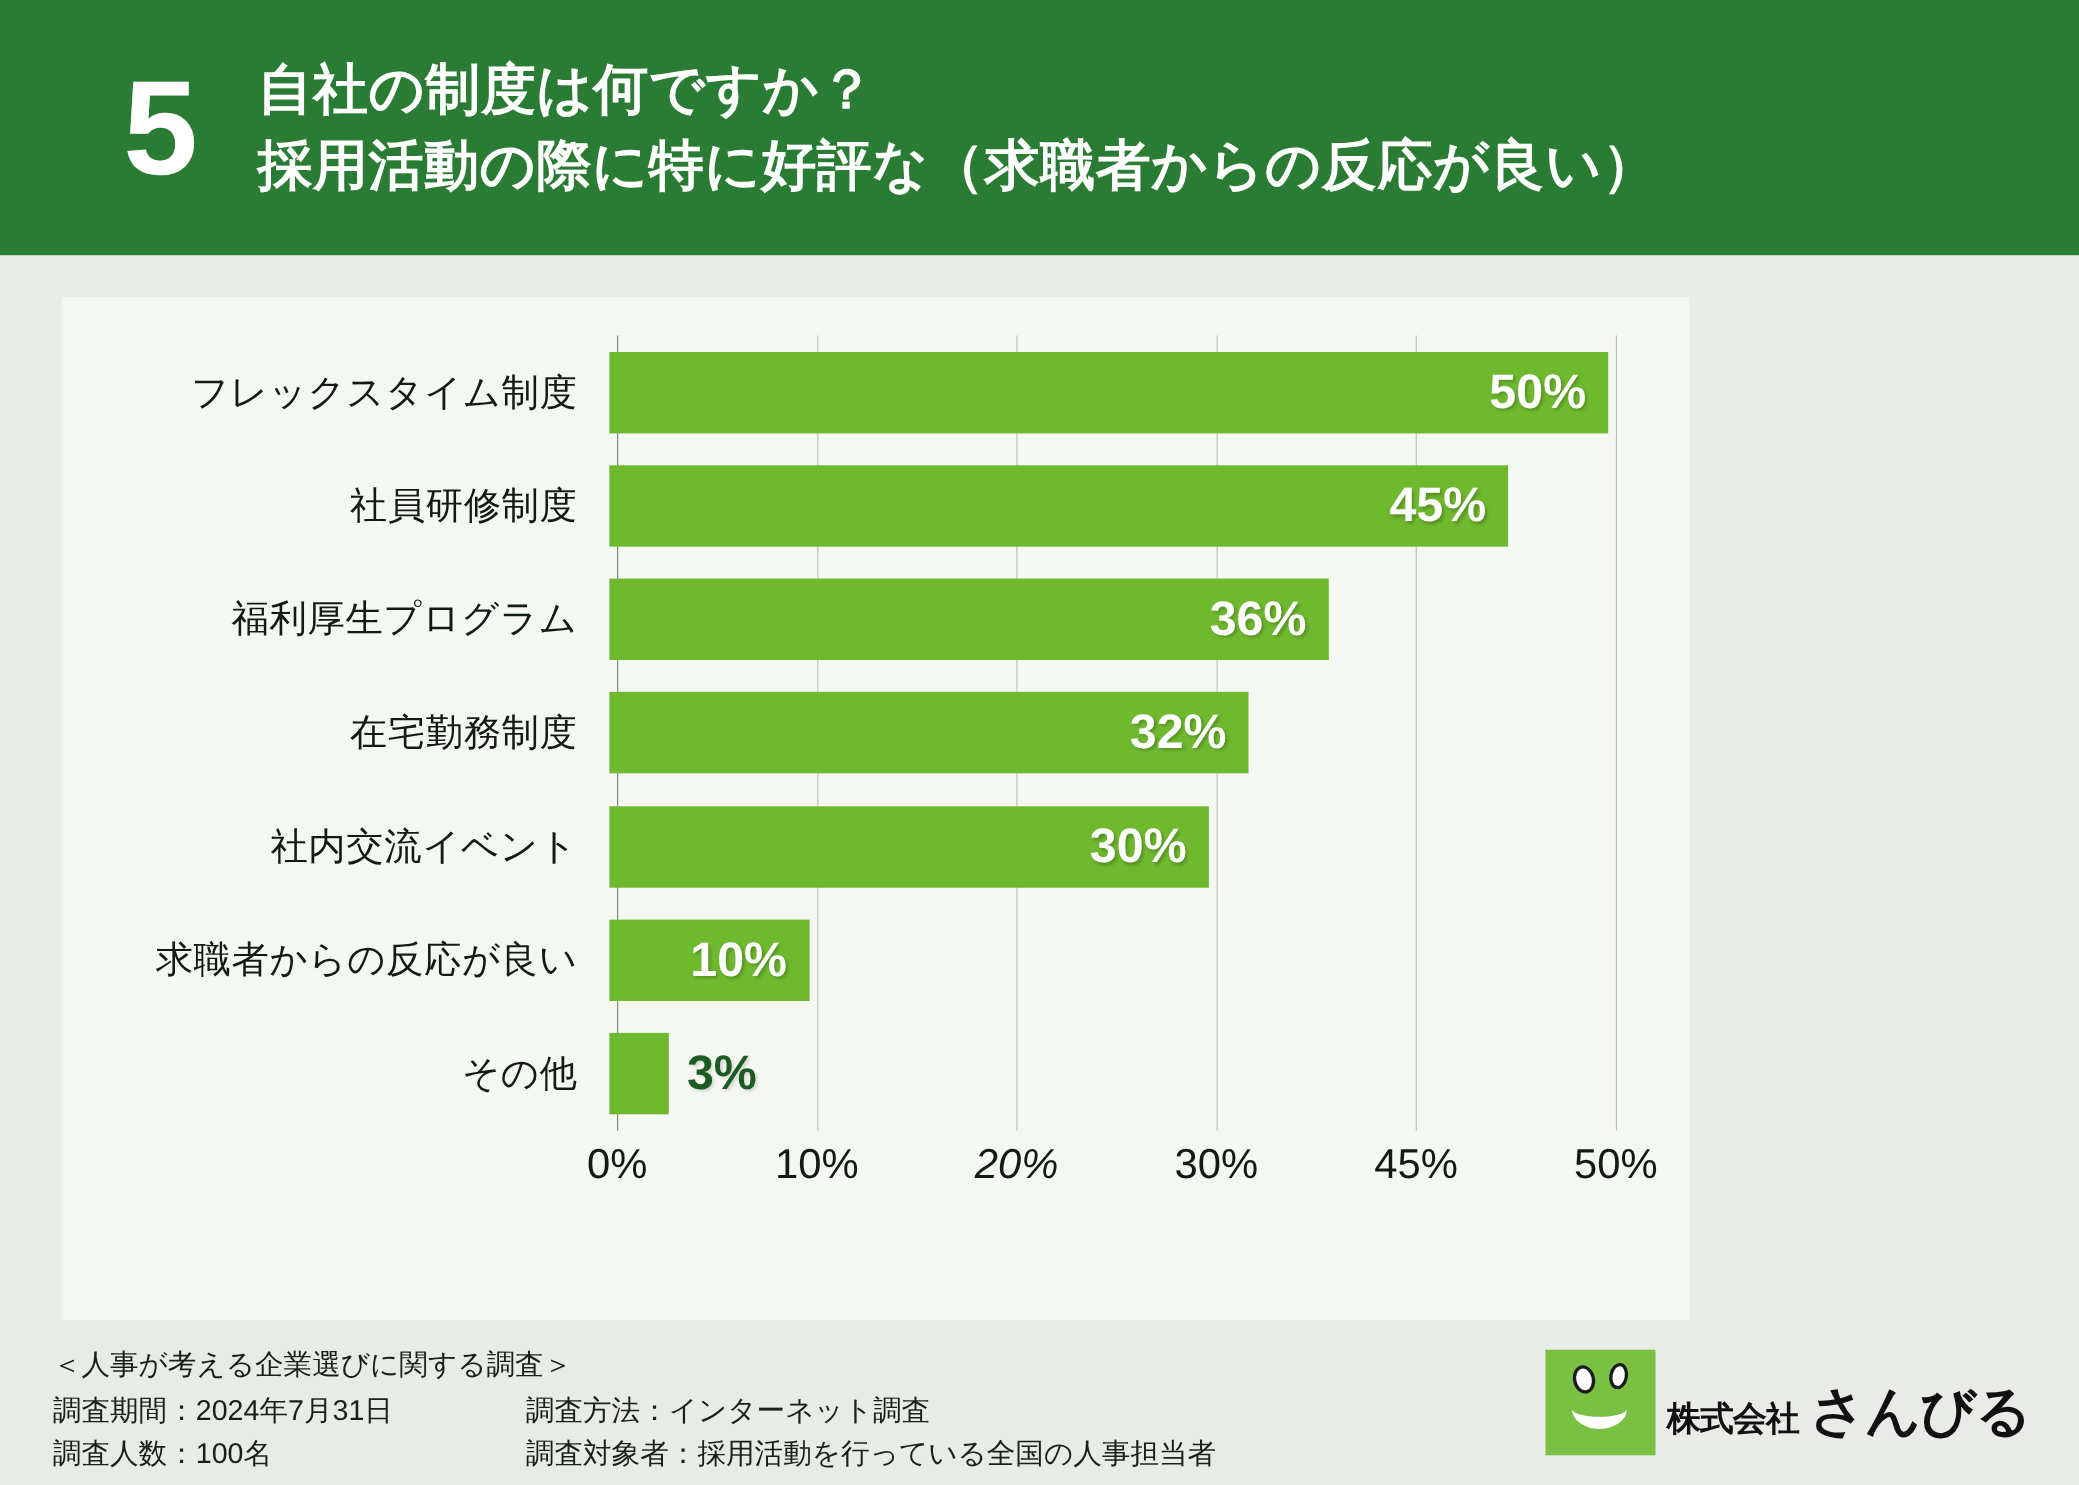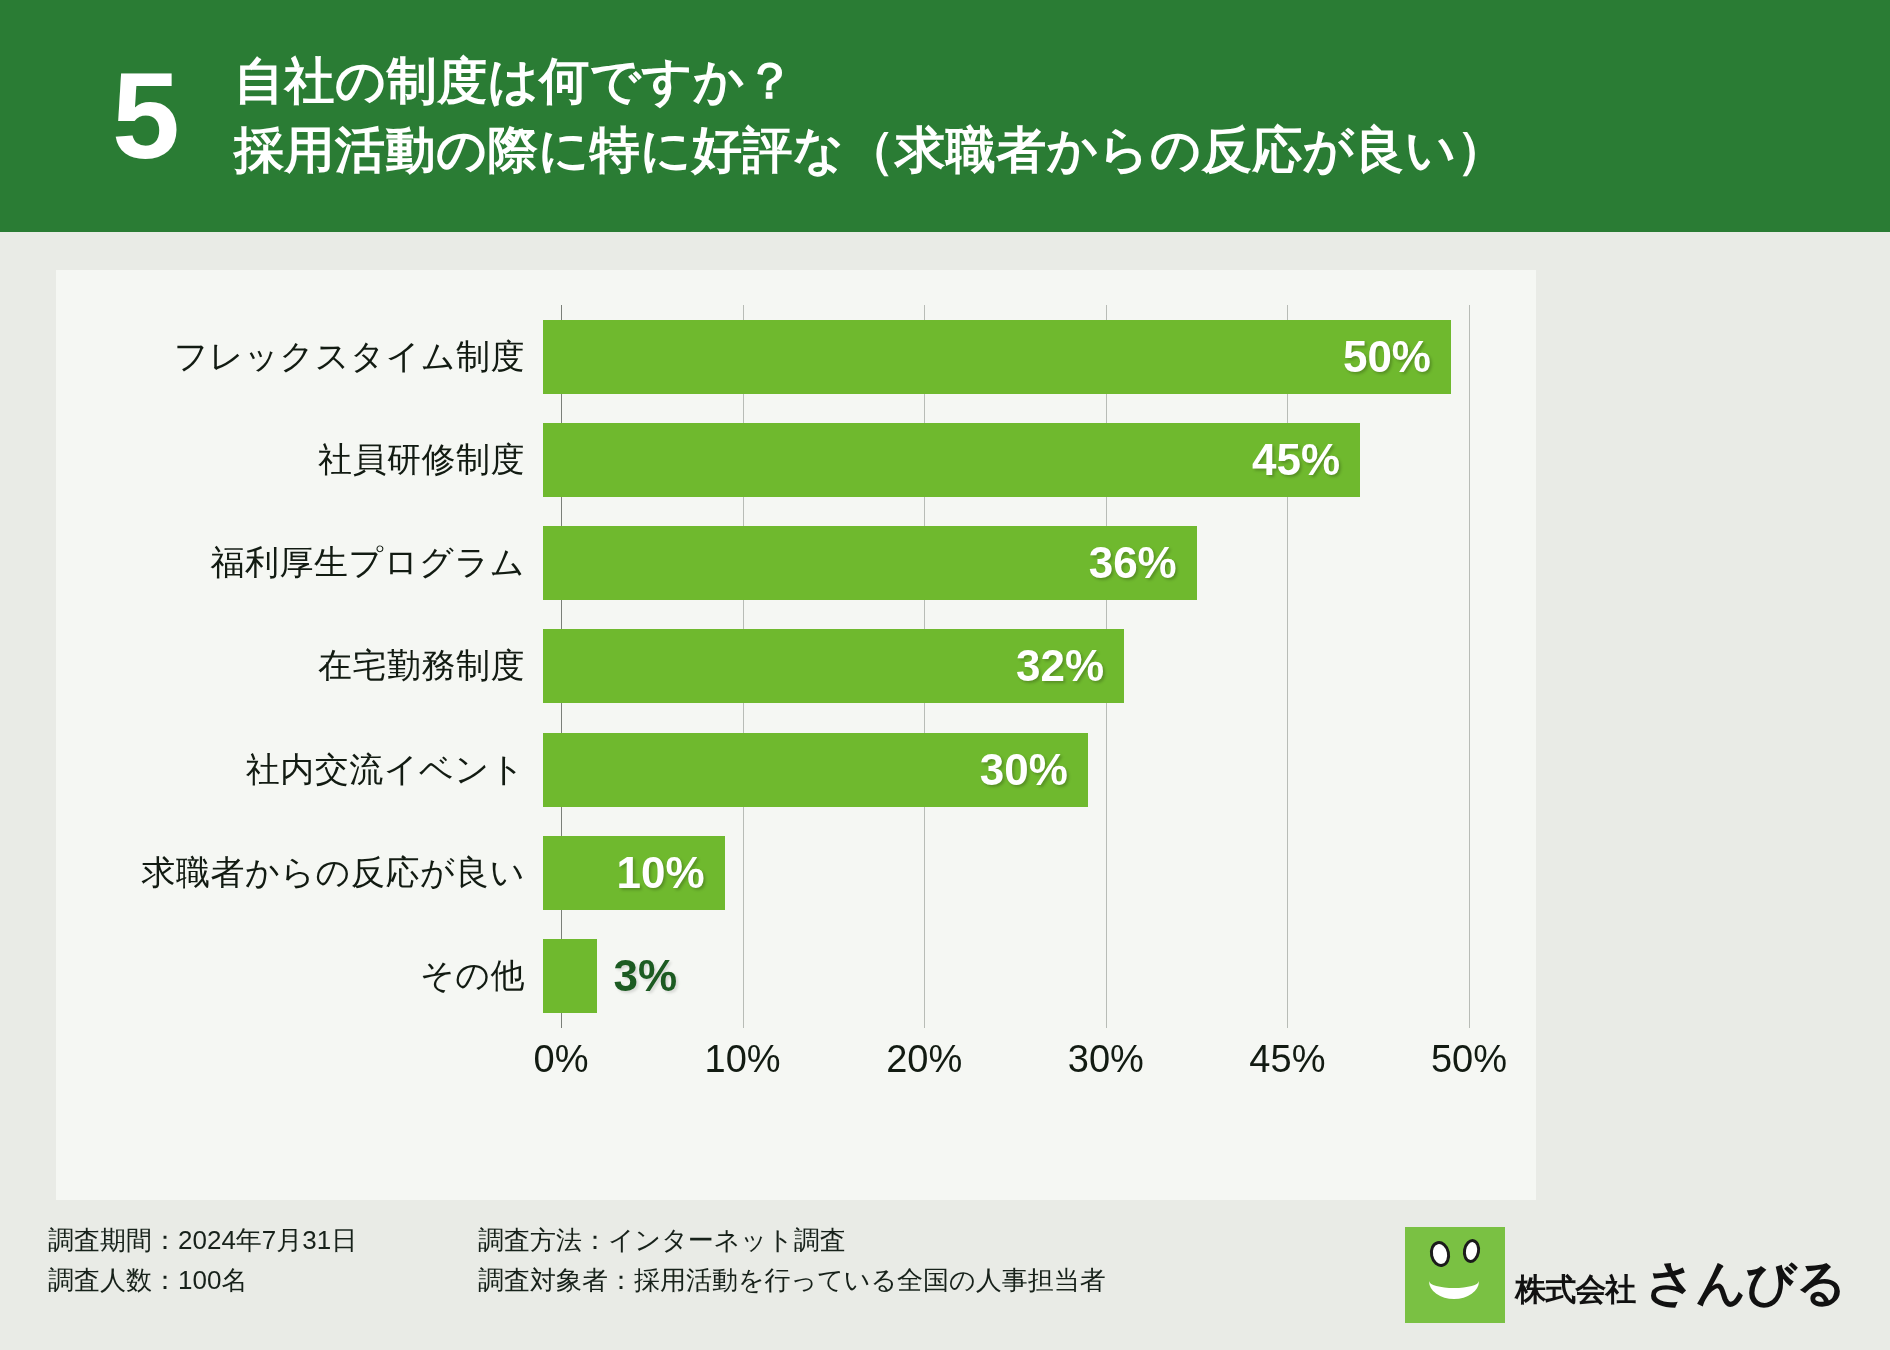--- a/index.html
+++ b/index.html
@@ -88,20 +88,21 @@
     left: 0;
     top: 35px;
     width: 1480px;
     height: 723px;
   }
   .row {
     position: relative;
     height: 103.28px;
     display: flex;
     align-items: center;
+    gap: 11px;
   }
   .cat-label {
     width: 487px;
     flex: 0 0 487px;
     text-align: right;
     padding-right: 18px;
     font-size: 34px;
     color: #121b12;
     letter-spacing: 0.5px;
     white-space: nowrap;
@@ -304,31 +305,34 @@
               <div class="bar" style="width: 54.48px; background: rgb(111, 185, 46);">
                 <span class="bar-value outside">3%</span>
               </div>
             </div>
           </div>
         </div>
 
       <div class="xaxis" id="xaxis">
           <div class="xtick" style="left: 0px;">0%</div>
           <div class="xtick" style="left: 181.6px;">10%</div>
-          <div class="xtick" style="left: 363.2px;">20%</div>
+          <div class="xtick" style="left: 363.2px; font-style: italic;">20%</div>
           <div class="xtick" style="left: 544.8px;">30%</div>
           <div class="xtick" style="left: 726.4px;">45%</div>
           <div class="xtick" style="left: 908px;">50%</div>
         </div>
 
     </div>
   </div>
 
   <div class="footer">
     <div class="foot-text">
+      <div class="foot-line foot-head">
+        <span>＜人事が考える企業選びに関する調査＞</span>
+      </div>
       <div class="foot-line">
         <span class="foot-col1">調査期間：2024年7月31日</span>
         <span class="foot-col2">調査方法：インターネット調査</span>
       </div>
       <div class="foot-line">
         <span class="foot-col1">調査人数：100名</span>
         <span class="foot-col2">調査対象者：採用活動を行っている全国の人事担当者</span>
       </div>
     </div>
 

